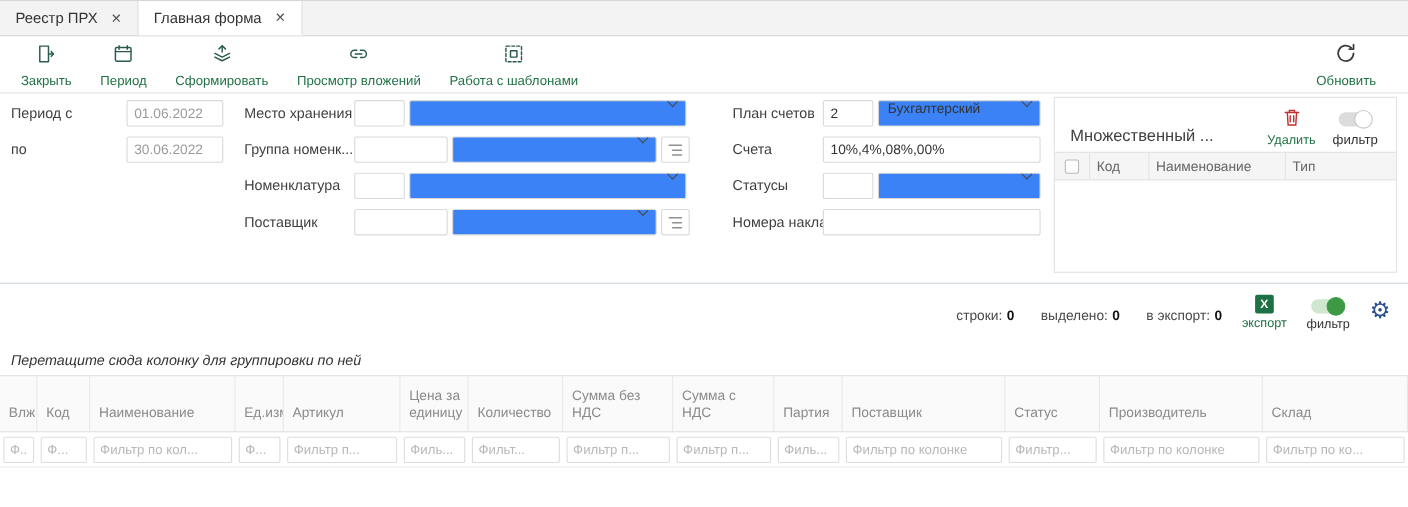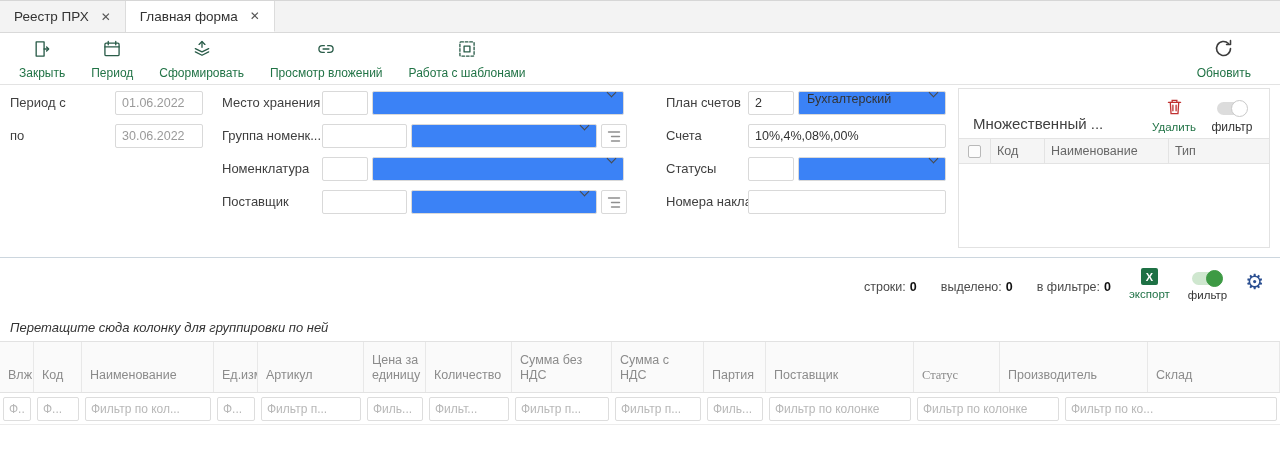--- a/index.html
+++ b/index.html
@@ -93,21 +93,21 @@
   .thead { display:flex; background:#fafafa; border-top:1px solid #e2e2e2; border-bottom:1px solid #e2e2e2; height:52px; }
   .th { border-right:1px solid #e8e8e8; display:flex; align-items:flex-end; padding:0 5px 8px 8px;
         font-size:12.5px; color:#8b8b8b; line-height:1.25; overflow:hidden; }
   .tfilter { display:flex; height:32px; border-bottom:1px solid #ececec; }
   .tf { display:flex; align-items:center; padding:0 3px; }
   .tf-input { width:100%; height:24px; border:1px solid #ddd; border-radius:2px; font-family:inherit;
               font-size:12px; color:#333; padding:0 5px; outline:none; }
   .tf-input::placeholder { color:#b8b8b8; opacity:1; }
   .c0{width:34px;} .c1{width:48px;} .c2{width:132px;} .c3{width:44px;} .c4{width:106px;}
   .c5{width:62px;} .c6{width:86px;} .c7{width:100px;} .c8{width:92px;} .c9{width:62px;}
-  .c10{width:148px;} .c11{width:86px;font-family:Liberation Serif, serif;} .c12{width:148px;} .c13{flex:1; min-width:0;}
+  .c10{width:148px;} .c11{width:86px;} .c12{width:148px;} .c13{flex:1; min-width:0;}
 </style>
 </head>
 <body>
 
 <div class="app">
 
   <div class="tabbar">
     <div class="tab">
       <span>Реестр ПРХ</span>
       <span class="tab-close">✕</span>
@@ -278,21 +278,21 @@
       </div>
       <div class="mp-body"></div>
     </div>
   </div>
 
   <div class="grid-section">
     <div class="controls">
       <div class="stats">
         <span class="stat"><span>строки:</span><b>0</b></span>
         <span class="stat"><span>выделено:</span><b>0</b></span>
-        <span class="stat"><span>в фильтре:</span><b>0</b></span>
+        <span class="stat"><span>в экспорт:</span><b>0</b></span>
       </div>
       <div class="export-block">
         <div class="excel-box">
             <span>X</span>
           </div>
         <div class="export-label">экспорт</div>
       </div>
       <div class="toggle-block">
         <div class="toggle on">
             <div class="knob"></div>
@@ -376,20 +376,23 @@
           </div>
         <div class="tf c8">
             <input class="tf-input" placeholder="Фильтр п..." style="">
           </div>
         <div class="tf c9">
             <input class="tf-input" placeholder="Филь..." style="">
           </div>
         <div class="tf c10">
             <input class="tf-input" placeholder="Фильтр по колонке" style="">
           </div>
+        <div class="tf c11">
+            <input class="tf-input" placeholder="Фильтр..." style="">
+          </div>
         <div class="tf c12">
             <input class="tf-input" placeholder="Фильтр по колонке" style="">
           </div>
         <div class="tf c13">
             <input class="tf-input" placeholder="Фильтр по ко..." style="">
           </div>
       </div>
       <div></div>
     </div>
   </div>

